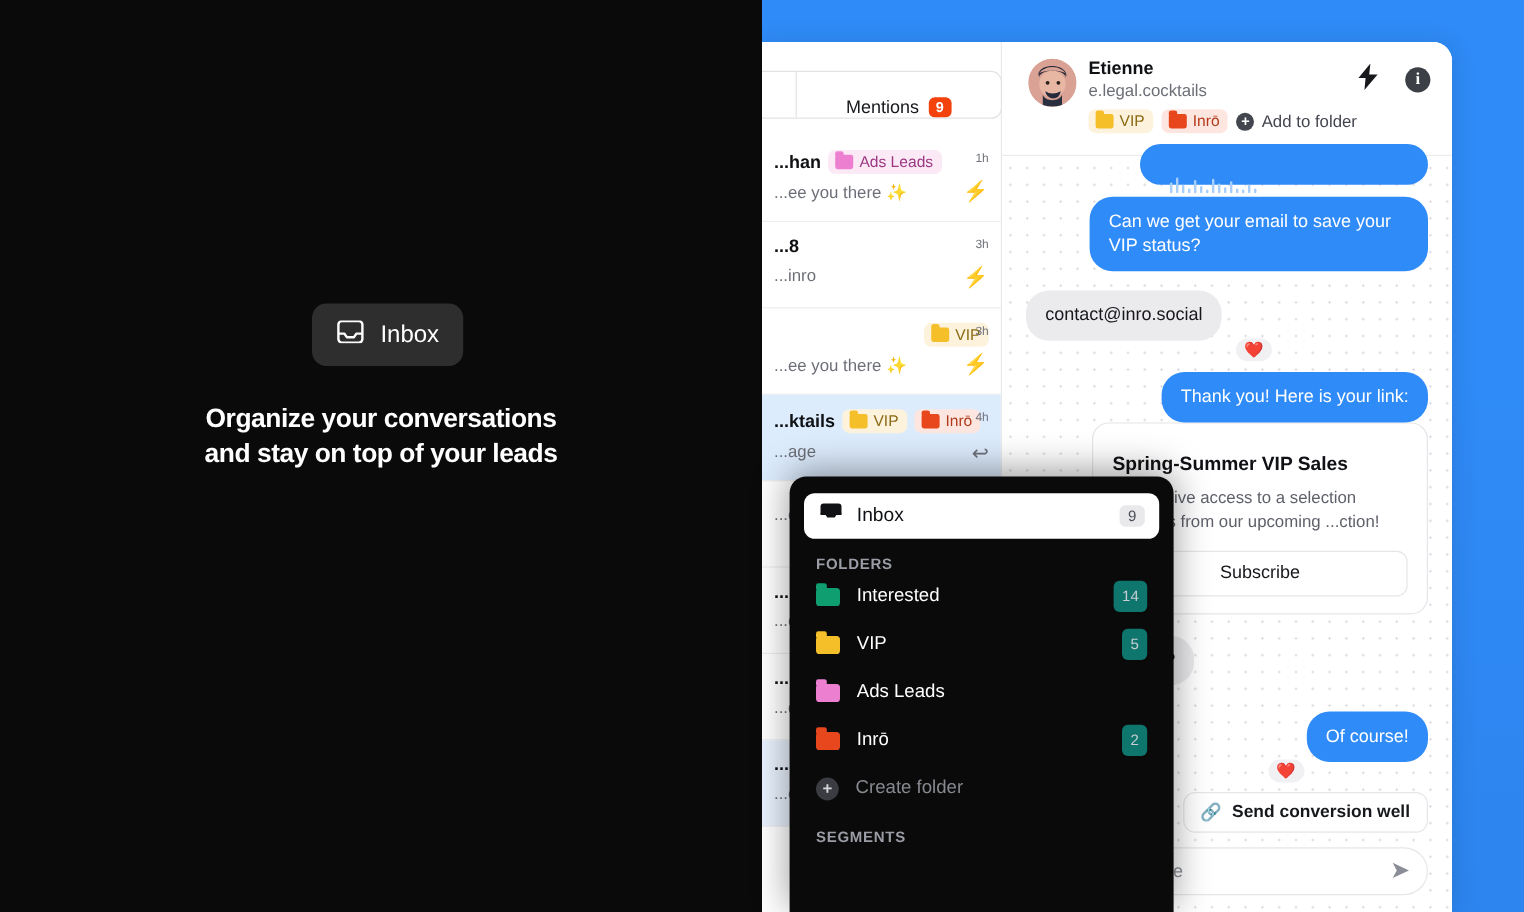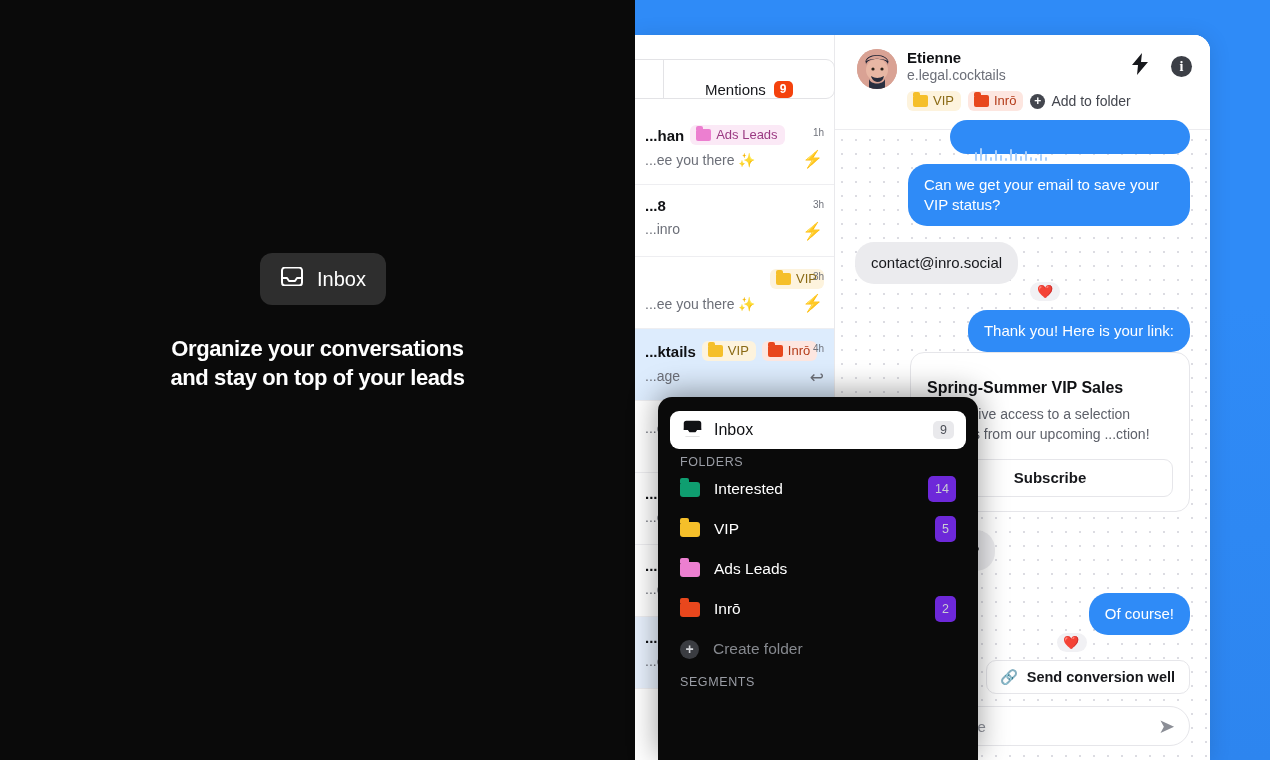--- a/index.html
+++ b/index.html
@@ -154,21 +154,21 @@
   .card {
     margin-left: auto; width: 280px;
     background: #fff; border: 1px solid #e6e6ea; border-radius: 14px;
     padding: 26px 16px 14px 16px;
   }
   .card-title { font-size: 16px; font-weight: 700; color: #101114; }
   .card-body { margin-top: 8px; font-size: 14px; line-height: 1.42; color: #5e616a; }
   .card-btn {
     margin-top: 14px; height: 38px; border: 1px solid #e6e6ea; border-radius: 9px;
     display: flex; align-items: center; justify-content: center;
-    font-size: 15px; font-weight: 700; color: #17181c; background:#fff;
+    font-size: 15px; font-weight: 400; color: #17181c; background:#fff;
   }
 
   .quick-row { position: absolute; left: 20px; right: 20px; bottom: 66px; display: flex; gap: 10px; justify-content: flex-end; }
   .quick-btn {
     background: #fff; border: 1px solid #e6e6ea; border-radius: 10px;
     height: 34px; display: inline-flex; align-items: center; gap: 8px;
     padding: 0 14px; font-size: 14.5px; font-weight: 600; color: #17181c;
   }
   .composer {
     position: absolute; left: 20px; right: 20px; bottom: 14px; height: 40px;
@@ -206,30 +206,30 @@
   .dd-search {
     height: 38px; background: #fff; border-radius: 9px;
     display: flex; align-items: center; padding: 0 12px; gap: 11px;
   }
   .dd-search .lbl { flex: 1; font-size: 16px; color: #101114; font-weight: 500; }
   .dd-search .cnt {
     background: #e9e9ec; color: #4c4f57; font-size: 12.5px;
     border-radius: 5px; padding: 2px 7px; font-weight: 500;
   }
   .dd-section {
-    margin-top: 6px; margin-left: 10px;
-    font-size: 12.5px; font-weight: 400; color: #9a9da5; letter-spacing: 0.6px;
+    margin-top: 14px; margin-left: 10px;
+    font-size: 12.5px; font-weight: 700; color: #9a9da5; letter-spacing: 0.6px;
   }
   .dd-item {
     height: 40px; display: flex; align-items: center; gap: 14px;
     padding: 0 10px; color: #fff; font-size: 15.5px;
   }
   .dd-item .nm { flex: 1; }
   .dd-item .cnt {
-    background: #6d28d9; color: #c9ccd3; font-size: 12.5px;
+    background: #0f766e; color: #c9ccd3; font-size: 12.5px;
     border-radius: 5px; padding: 6px 7px; font-weight: 500;
   }
   .dd-item.muted { color: #86898f; }
   .dd-folder { width: 20px; height: 15px; border-radius: 3px; position: relative; flex: none; }
   .dd-folder::before {
     content:""; position:absolute; left:0; top:-4px; width:9px; height:5px;
     border-radius:2px 2px 0 0; background: inherit;
   }
   .plus-grey {
     width: 19px; height: 19px; border-radius: 50%; background: #3a3c41; color:#d4d6da;

